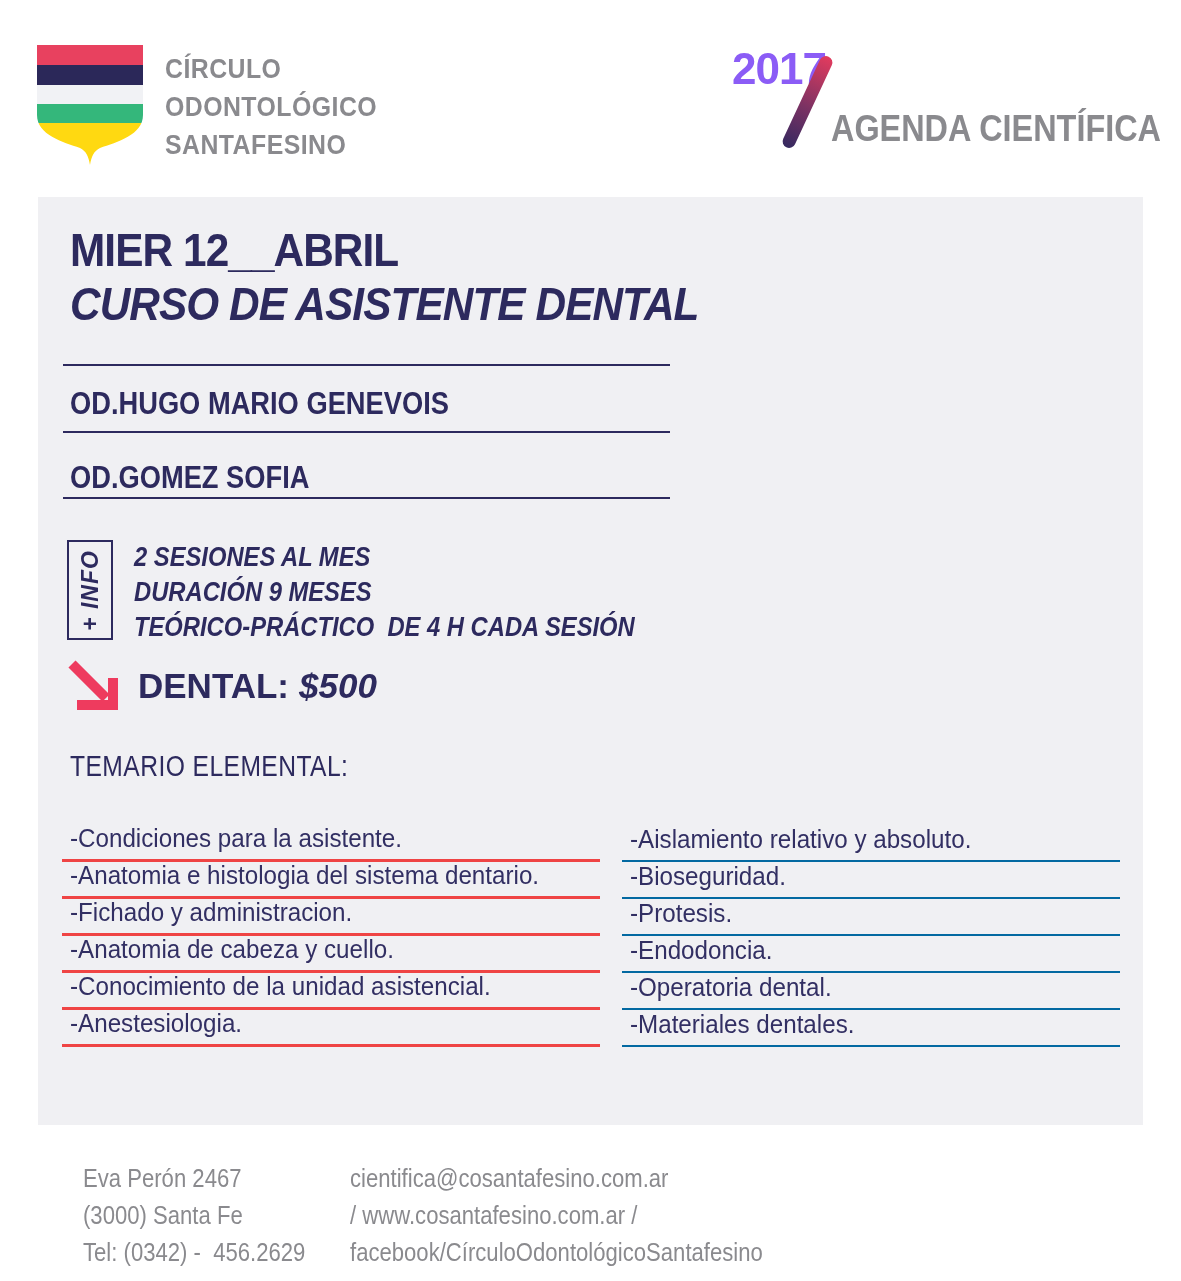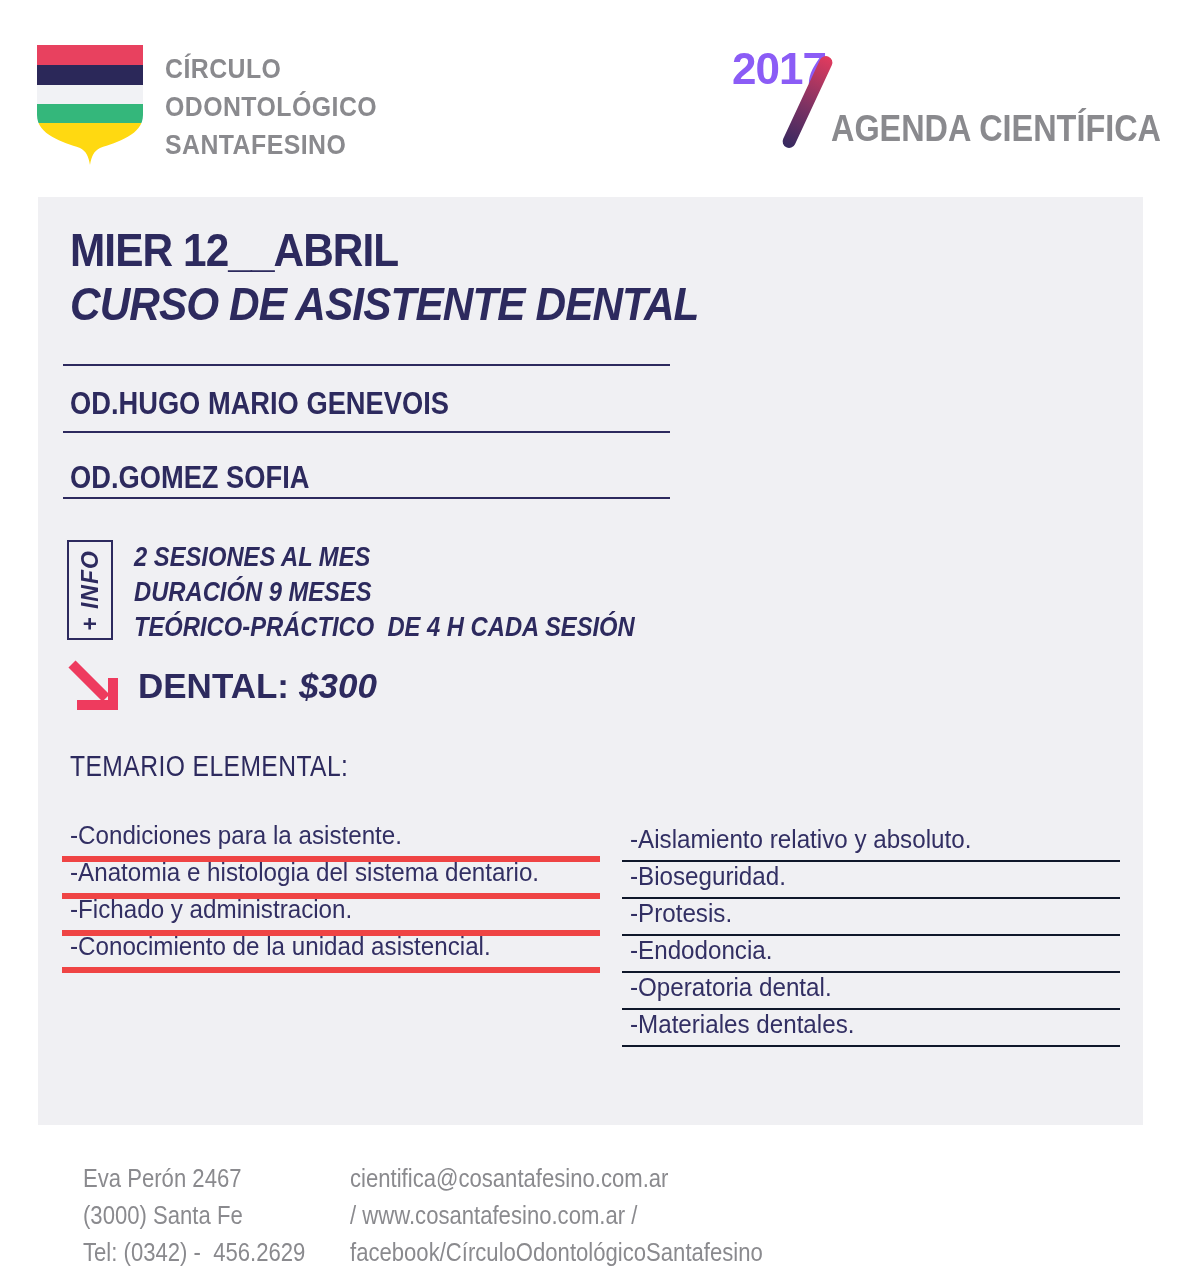--- a/index.html
+++ b/index.html
@@ -57,22 +57,22 @@
   .arrow-icon { left: 64px; top: 656px; }
   .cost { left: 138px; top: 666px; font-size: 35px; font-weight: bold; }
   .cost .val { font-style: italic; margin-left: 10px; }
 
   .temario-heading { left: 70px; top: 750px; font-size: 29px; font-weight: normal; letter-spacing: 0.5px; }
 
   .t-col { position: absolute; top: 825px; }
   .t-col-left  { left: 62px;  width: 538px; }
   .t-col-right { left: 622px; width: 498px; }
   .t-row { position: relative; height: 37px; }
-  .t-col-left  .t-row { border-bottom: 6px solid #ef4444; }
-  .t-col-right .t-row { border-bottom: 2px solid #0f172a; }
+  .t-col-left  .t-row { border-bottom: 3px solid #ef4444; }
+  .t-col-right .t-row { border-bottom: 2px solid #0369a1; }
   .t-row span {
     position: absolute; left: 8px; bottom: 5px; font-size: 26px; color: #322f63;
     letter-spacing: 0; white-space: nowrap; transform: scaleX(0.93); transform-origin: 0 100%;
   }
 
   
   .footer-addr { left: 83px; top: 1160px; color: #8a8a8e; font-size: 26px; line-height: 37px; }
   .footer-contact { left: 350px; top: 1160px; color: #8a8a8e; font-size: 26px; line-height: 37px; }
   .footer-addr div, .footer-contact div { white-space: pre; }
 </style>
@@ -130,37 +130,43 @@
 
   <svg class="abs arrow-icon" width="58" height="58" viewBox="0 0 58 58">
     <g stroke="#ee3b5e" stroke-width="10" fill="none">
       <line x1="8" y1="8" x2="42" y2="42"></line>
       <line x1="13" y1="49" x2="54" y2="49"></line>
       <line x1="49" y1="22" x2="49" y2="54"></line>
     </g>
   </svg>
 
   <div class="abs cost">
-    <span>DENTAL:</span><span class="val">$300</span>
+    <span>DENTAL:</span><span class="val">$500</span>
   </div>
 
   <div class="abs temario-heading cx85">TEMARIO ELEMENTAL:</div>
 
   <div class="t-col t-col-left">
     <div class="t-row">
         <span>-Condiciones para la asistente.</span>
       </div>
     <div class="t-row">
         <span>-Anatomia e histologia del sistema dentario.</span>
       </div>
     <div class="t-row">
         <span>-Fichado y administracion.</span>
       </div>
     <div class="t-row">
+        <span>-Anatomia de cabeza y cuello.</span>
+      </div>
+    <div class="t-row">
         <span>-Conocimiento de la unidad asistencial.</span>
+      </div>
+    <div class="t-row">
+        <span>-Anestesiologia.</span>
       </div>
   </div>
 
   <div class="t-col t-col-right">
     <div class="t-row">
         <span>-Aislamiento relativo y absoluto.</span>
       </div>
     <div class="t-row">
         <span>-Bioseguridad.</span>
       </div>

